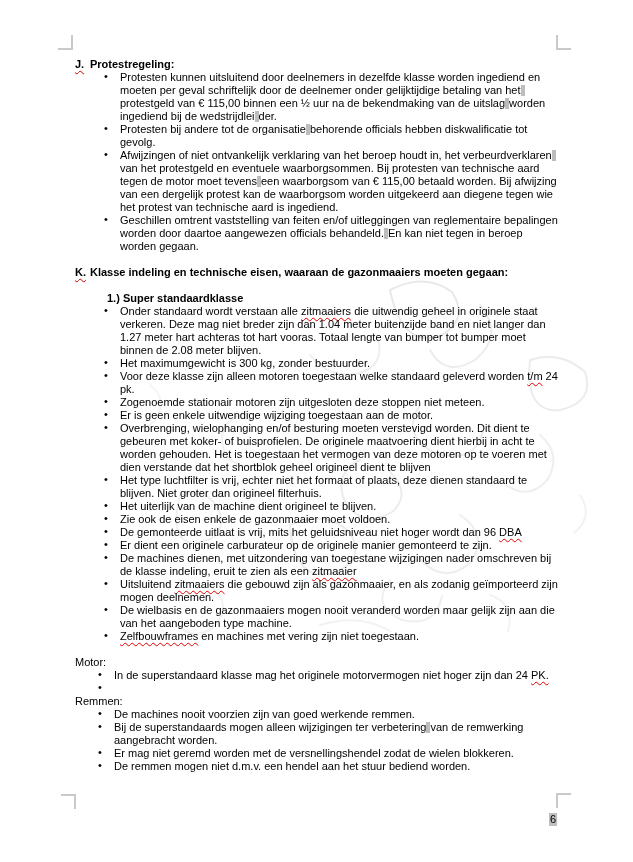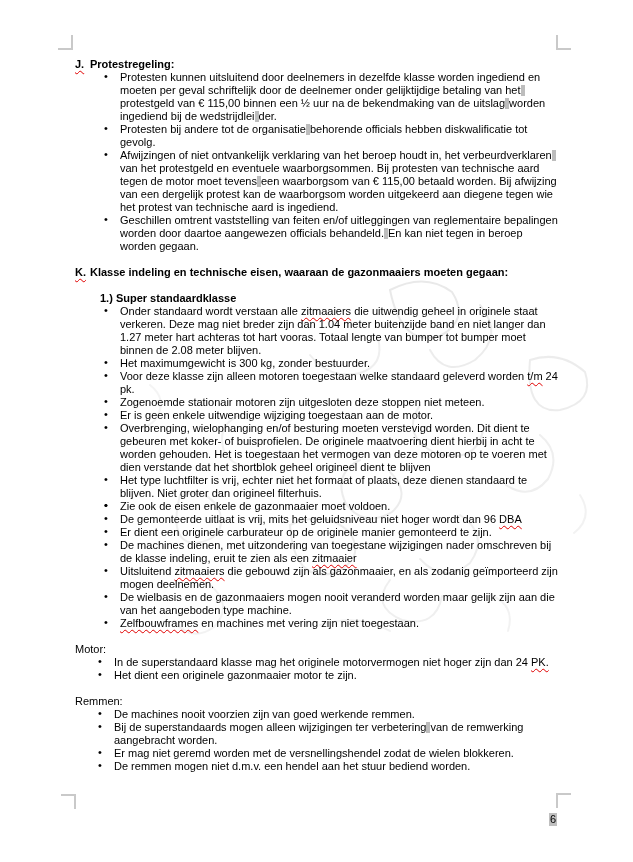--- a/index.html
+++ b/index.html
@@ -15,21 +15,21 @@
   .crop { position:absolute; width:13px; height:13px; border:0 solid #c9c9c9; }
   .crop.tl { left:58px; top:35px;  border-right-width:2px; border-bottom-width:2px; }
   .crop.tr { left:556px; top:35px; border-left-width:2px;  border-bottom-width:2px; }
   .crop.bl { left:61px; top:794px; border-right-width:2px; border-top-width:2px; }
   .crop.br { left:556px; top:793px;border-left-width:2px;  border-top-width:2px; }
 
   .content { position:absolute; left:75px; top:58px; width:483px; }
 
   .sec-head { font-weight:bold; display:flex; }
   .sec-letter { width:15px; flex:0 0 15px; }
-  .sub-head { font-weight:bold; margin-left:25px; }
+  .sub-head { font-weight:bold; margin-left:32px; }
   .plain-head { font-weight:normal; }
   .mt { margin-top:13px; }
 
   ul.bullets { list-style:none; margin:0; padding:0 0 0 28px; }
   ul.bullets li { position:relative; padding-left:17px; }
   ul.bullets.tight { padding-left:22px; }
   .bdot { position:absolute; left:1px; top:-1px; }
 
   
   .sq {
@@ -99,34 +99,34 @@
 
     <div class="sub-head mt">1.) Super standaardklasse</div>
     <ul class="bullets">
         <li><span class="bdot">•</span><span>Onder standaard wordt verstaan alle <span class="sq">zitmaaiers</span> die uitwendig geheel in originele staat verkeren. Deze mag niet breder zijn dan 1.04 meter buitenzijde band en niet langer dan 1.27 meter hart achteras tot hart vooras. Totaal lengte van bumper tot bumper moet binnen de 2.08 meter blijven.</span></li>
         <li><span class="bdot">•</span><span>Het maximumgewicht is 300 kg, zonder bestuurder.</span></li>
         <li><span class="bdot">•</span><span>Voor deze klasse zijn alleen motoren toegestaan welke standaard geleverd worden <span class="sq">t/m</span> 24 pk.</span></li>
         <li><span class="bdot">•</span><span>Zogenoemde stationair motoren zijn uitgesloten deze stoppen niet meteen.</span></li>
         <li><span class="bdot">•</span><span>Er is geen enkele uitwendige wijziging toegestaan aan de motor.</span></li>
         <li><span class="bdot">•</span><span>Overbrenging, wielophanging en/of besturing moeten verstevigd worden. Dit dient te gebeuren met koker- of buisprofielen. De originele maatvoering dient hierbij in acht te worden gehouden. Het is toegestaan het vermogen van deze motoren op te voeren met dien verstande dat het shortblok geheel origineel dient te blijven</span></li>
         <li><span class="bdot">•</span><span>Het type luchtfilter is vrij, echter niet het formaat of plaats, deze dienen standaard te blijven. Niet groter dan origineel filterhuis.</span></li>
-        <li><span class="bdot">•</span></li>
+        <li><span class="bdot">•</span><span>Het uiterlijk van de machine dient origineel te blijven.</span></li>
         <li><span class="bdot">•</span><span>Zie ook de eisen enkele de gazonmaaier moet voldoen.</span></li>
         <li><span class="bdot">•</span><span>De gemonteerde uitlaat is vrij, mits het geluidsniveau niet hoger wordt dan 96 <span class="sq">DBA</span></span></li>
         <li><span class="bdot">•</span><span>Er dient een originele carburateur op de originele manier gemonteerd te zijn.</span></li>
         <li><span class="bdot">•</span><span>De machines dienen, met uitzondering van toegestane wijzigingen nader omschreven bij de klasse indeling, eruit te zien als een <span class="sq">zitmaaier</span></span></li>
         <li><span class="bdot">•</span><span>Uitsluitend <span class="sq">zitmaaiers</span> die gebouwd zijn als gazonmaaier, en als zodanig geïmporteerd zijn mogen deelnemen.</span></li>
         <li><span class="bdot">•</span><span>De wielbasis en de gazonmaaiers mogen nooit veranderd worden maar gelijk zijn aan die van het aangeboden type machine.</span></li>
         <li><span class="bdot">•</span><span><span class="sq">Zelfbouwframes</span> en machines met vering zijn niet toegestaan.</span></li>
       </ul>
 
     <div class="plain-head mt">Motor:</div>
     <ul class="bullets tight">
         <li><span class="bdot">•</span><span>In de superstandaard klasse mag het originele motorvermogen niet hoger zijn dan 24 <span class="sq">PK.</span></span></li>
-        <li><span class="bdot">•</span><span>Het dient een originele gazonmaaier motor te zijn.</span></li>
+        <li><span class="bdot">•</span></li>
       </ul>
 
     <div class="plain-head mt">Remmen:</div>
     <ul class="bullets tight">
         <li><span class="bdot">•</span><span>De machines nooit voorzien zijn van goed werkende remmen.</span></li>
         <li><span class="bdot">•</span><span>Bij de superstandaards mogen alleen wijzigingen ter verbetering<span class="gmark"></span>van de remwerking aangebracht worden.</span></li>
         <li><span class="bdot">•</span><span>Er mag niet geremd worden met de versnellingshendel zodat de wielen blokkeren.</span></li>
         <li><span class="bdot">•</span><span>De remmen mogen niet d.m.v. een hendel aan het stuur bediend worden.</span></li>
       </ul>
 

